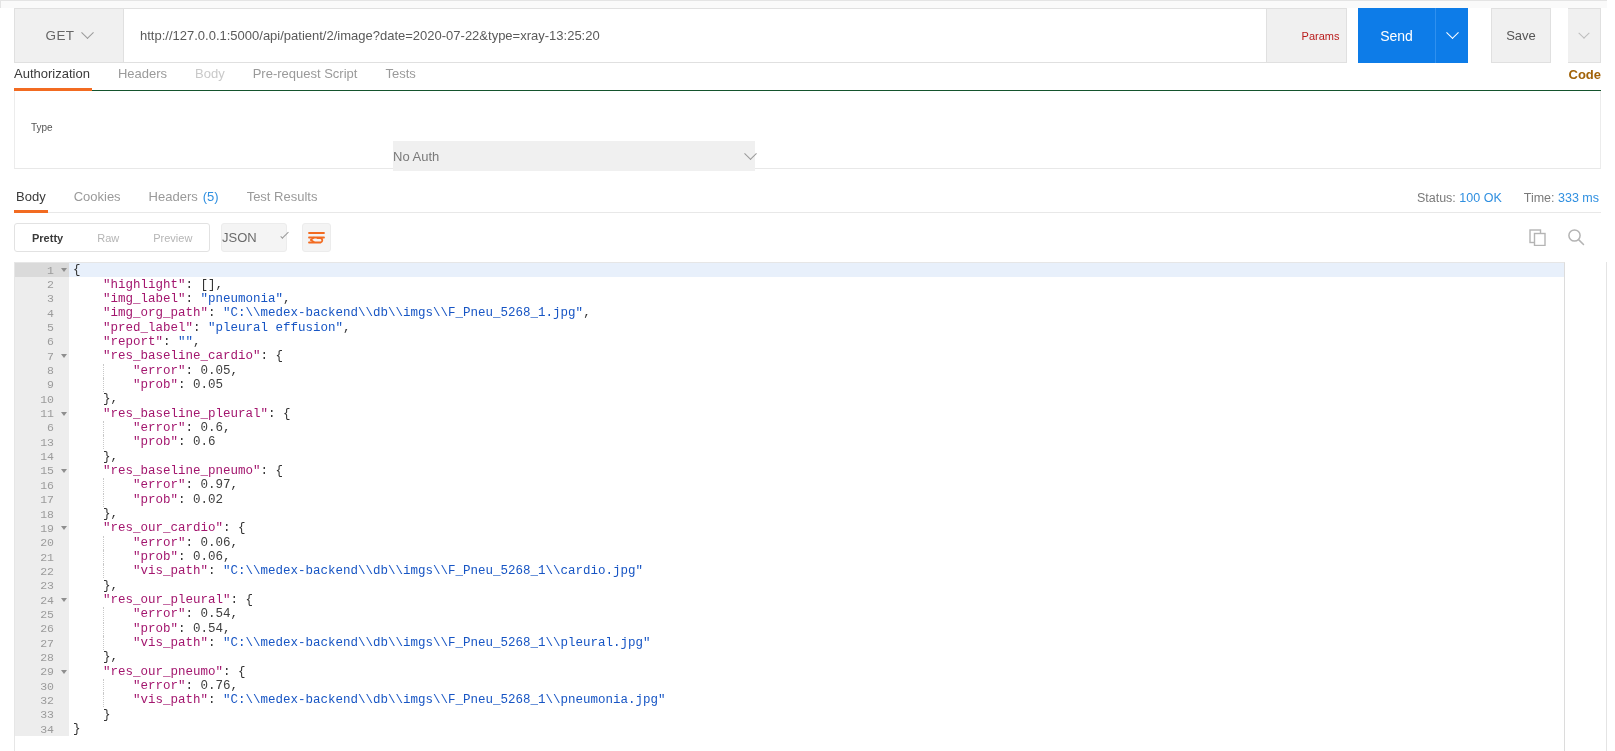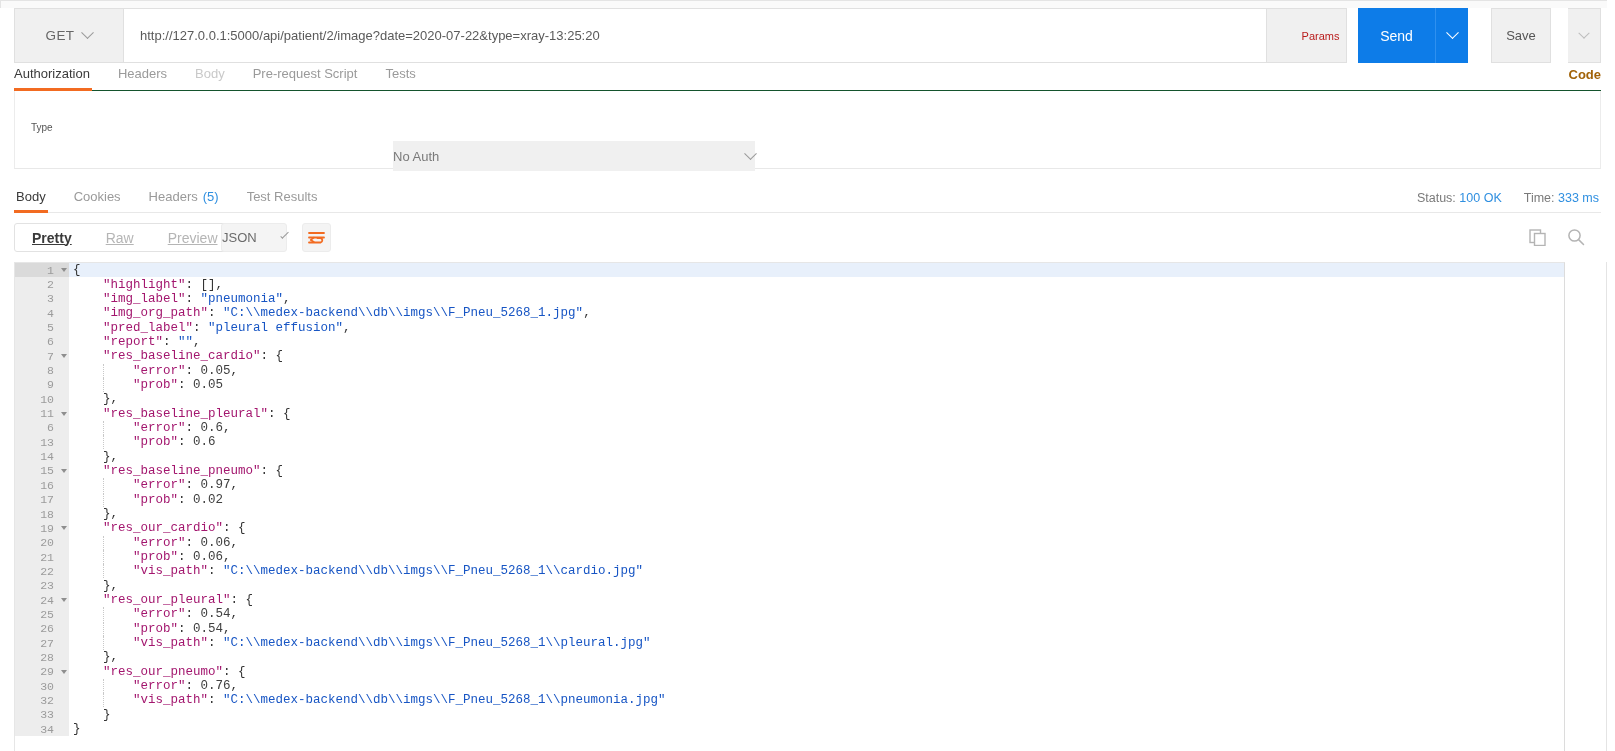--- a/index.html
+++ b/index.html
@@ -207,23 +207,22 @@
     height: 29px;
     display: flex;
     border: 1px solid #e2e2e2;
     border-radius: 3px;
     background: #fff;
     overflow: hidden;
   }
   .seg-item {
     padding: 0 17px;
     display: flex; align-items: center;
-    font-size: 14px; color: #b5b5b5;
-    cursor: pointer;
-    text-decoration: underline;
+    font-size: 11px; color: #b5b5b5;
+    cursor: pointer;
   }
   .seg-item.active { color: #3a3a3a; font-weight: bold; }
   .fmt-select {
     position: absolute; left: 207px; top: 9px;
     height: 29px; width: 66px;
     background: #f4f4f4;
     border: 1px solid #ececec;
     border-radius: 3px;
     display: flex; align-items: center; justify-content: center;
     gap: 26px;

